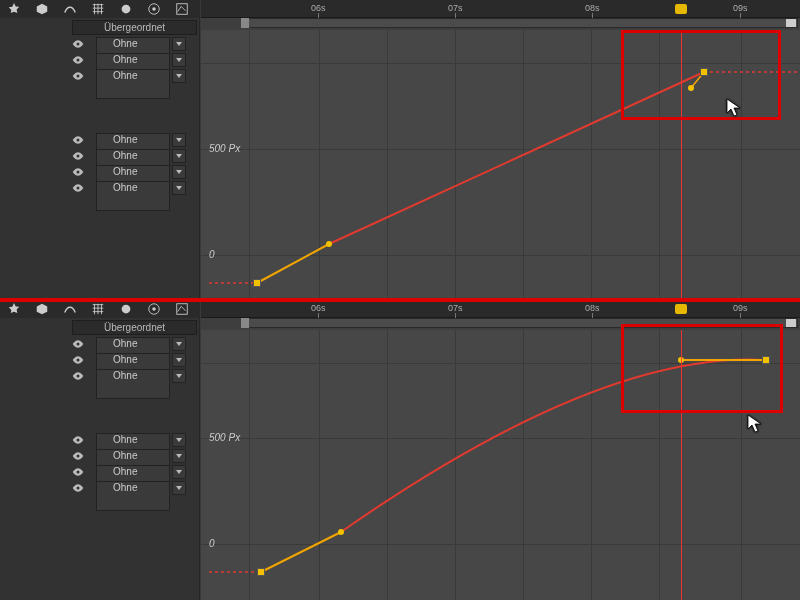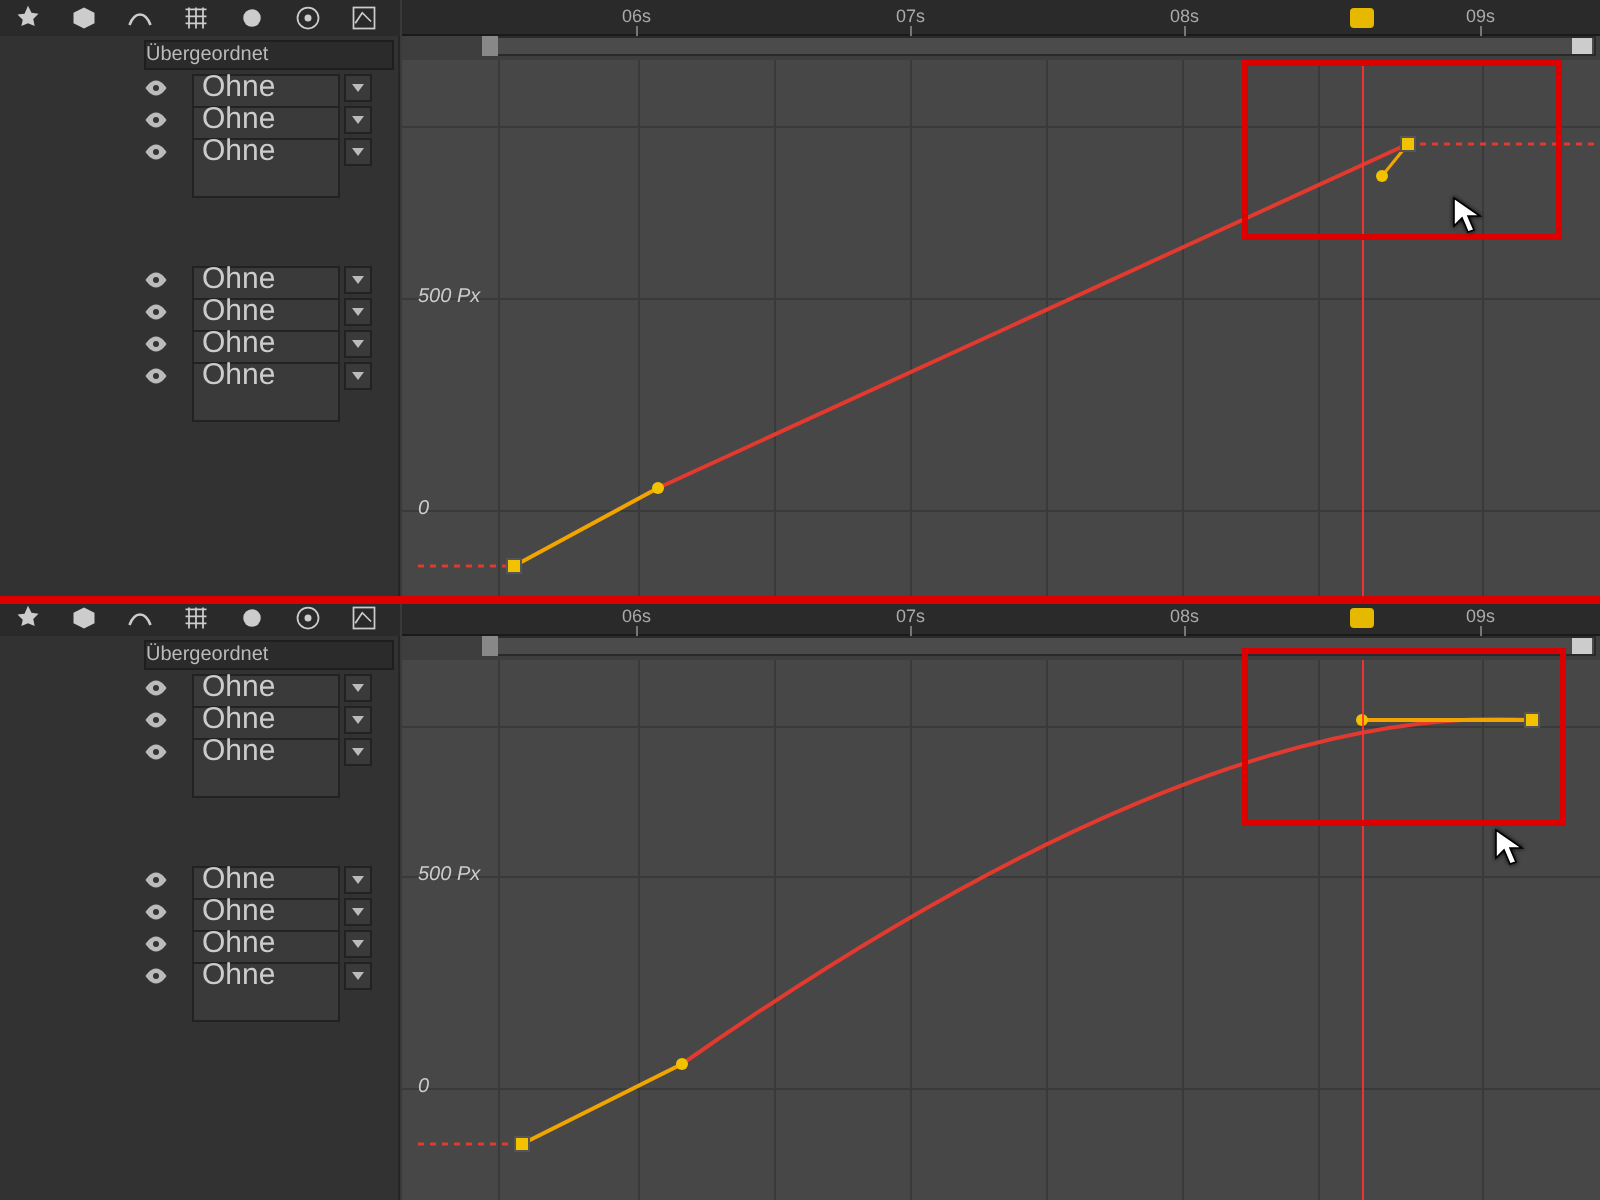--- a/index.html
+++ b/index.html
@@ -44,21 +44,21 @@
     color: #ccc;
     display: flex; align-items: center; justify-content: center;
   }
   .tool-icon svg { width: 14px; height: 14px; }
 
   .col-header {
     position: absolute;
     top: 20px; left: 72px; width: 125px; height: 15px;
     background: #2b2b2b;
     border: 1px solid #1e1e1e;
-    text-align: left;
+    text-align: center;
     line-height: 14px;
     font-size: 10px;
     color: #bbb;
   }
   .row {
     position: absolute;
     left: 0; width: 200px; height: 16px;
     display: flex; align-items: center;
   }
   .eye {
@@ -67,23 +67,23 @@
     display: flex; align-items: center; justify-content: center;
     color: #bbb;
   }
   .eye svg { width: 12px; height: 10px; fill: #bbb; }
   .dropdown {
     position: absolute; left: 96px; top: 1px;
     width: 74px; height: 30px;
     background: #3a3a3a;
     border: 1px solid #222;
     color: #ccc;
-    font-size: 15px;
+    font-size: 10px;
     line-height: 12px;
-    padding-left: 4px;
+    padding-left: 16px;
   }
   .dd-btn {
     position: absolute;
     left: 172px; top: 1px;
     width: 14px; height: 14px;
     background: #3a3a3a;
     border: 1px solid #222;
     display: flex; align-items: center; justify-content: center;
   }
   .dd-btn::before {

